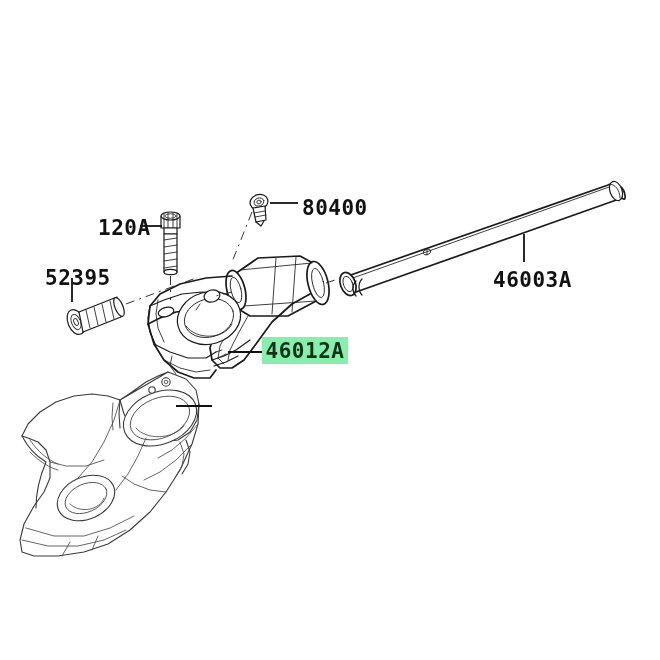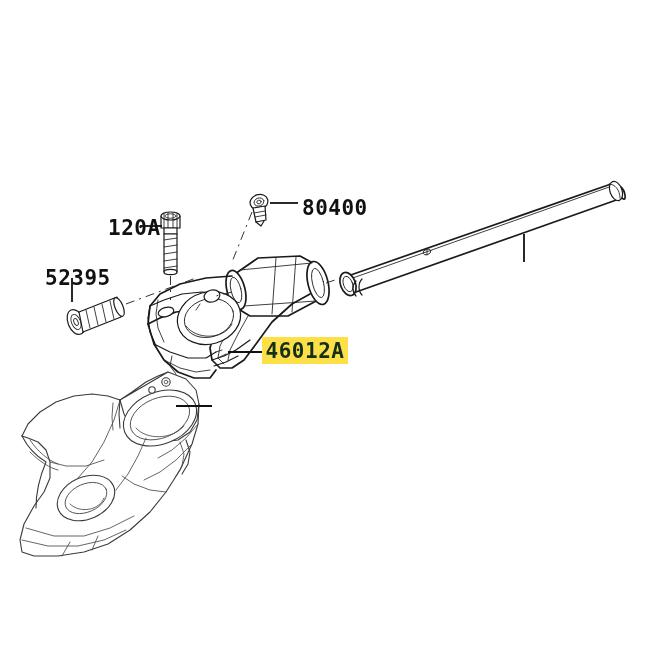--- a/index.html
+++ b/index.html
@@ -252,25 +252,26 @@
 
       <line class="lead" x1="524" y1="234" x2="524" y2="262"></line>
 
       <line class="lead" x1="228" y1="352" x2="262" y2="352"></line>
 
       <line class="lead" x1="176" y1="406" x2="212" y2="406"></line>
     </g>
 
   </svg>
 
-  <div class="label-text label-partnum" style="left:108px; top:216px;">120A</div>
+  <div class="label-text label-partnum" style="left:98px; top:216px;">120A</div>
 
   <div class="label-text label-partnum" style="left:45px; top:266px;">52395</div>
 
   <div class="label-text label-partnum" style="left:302px; top:196px;">80400</div>
 
-
-  <div id="label-46012A" style="background: #fde047;">
+  <div class="label-text label-partnum" style="left:493px; top:268px;">46003A</div>
+
+  <div id="label-46012A" style="background: #86efac;">
     <span class="hl-text" style="color: rgb(20, 48, 26);">46012A</span>
   </div>
 
 
 </div>
 
 </body></html>

